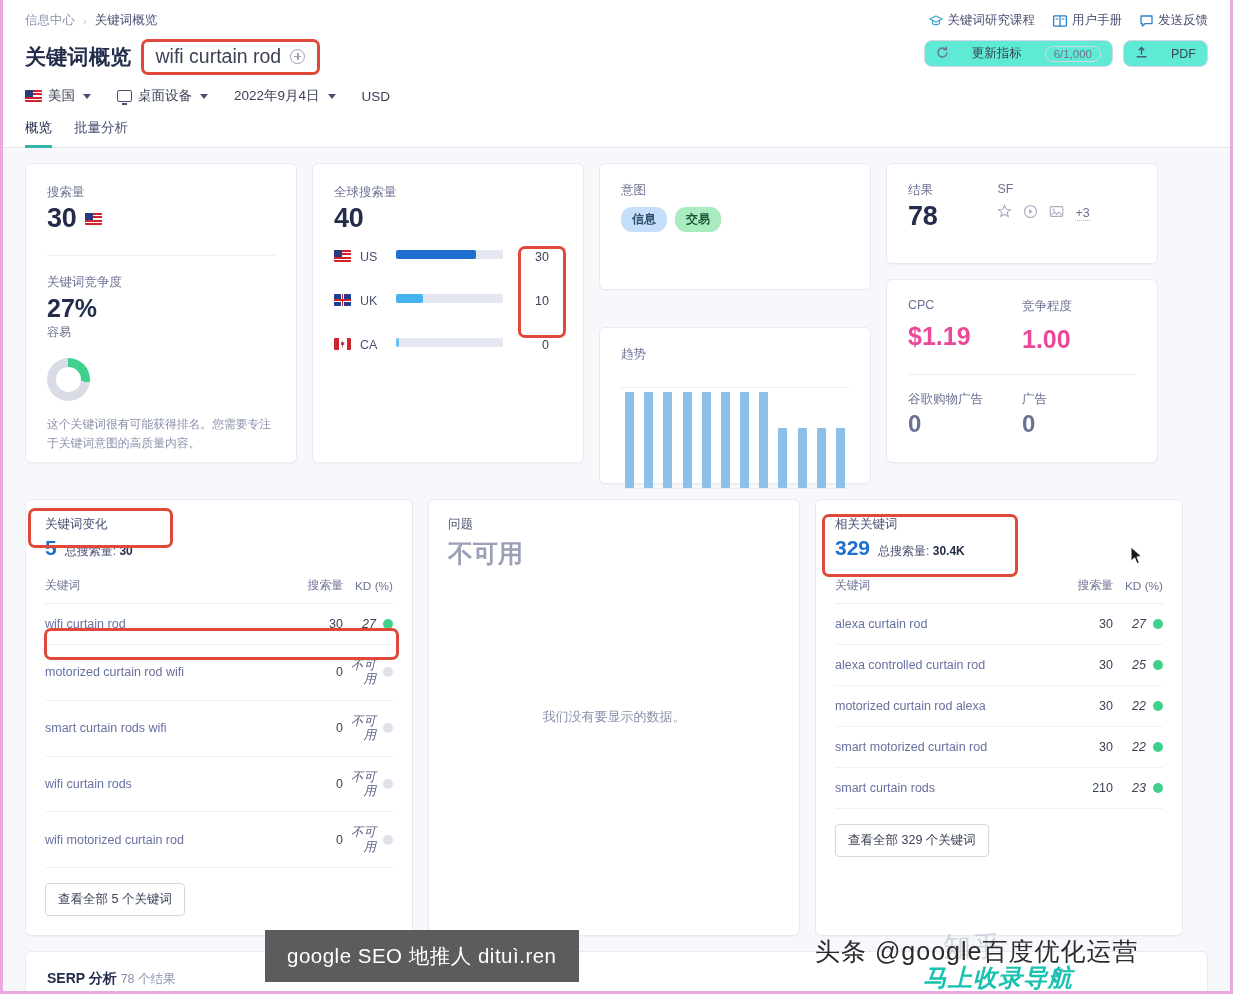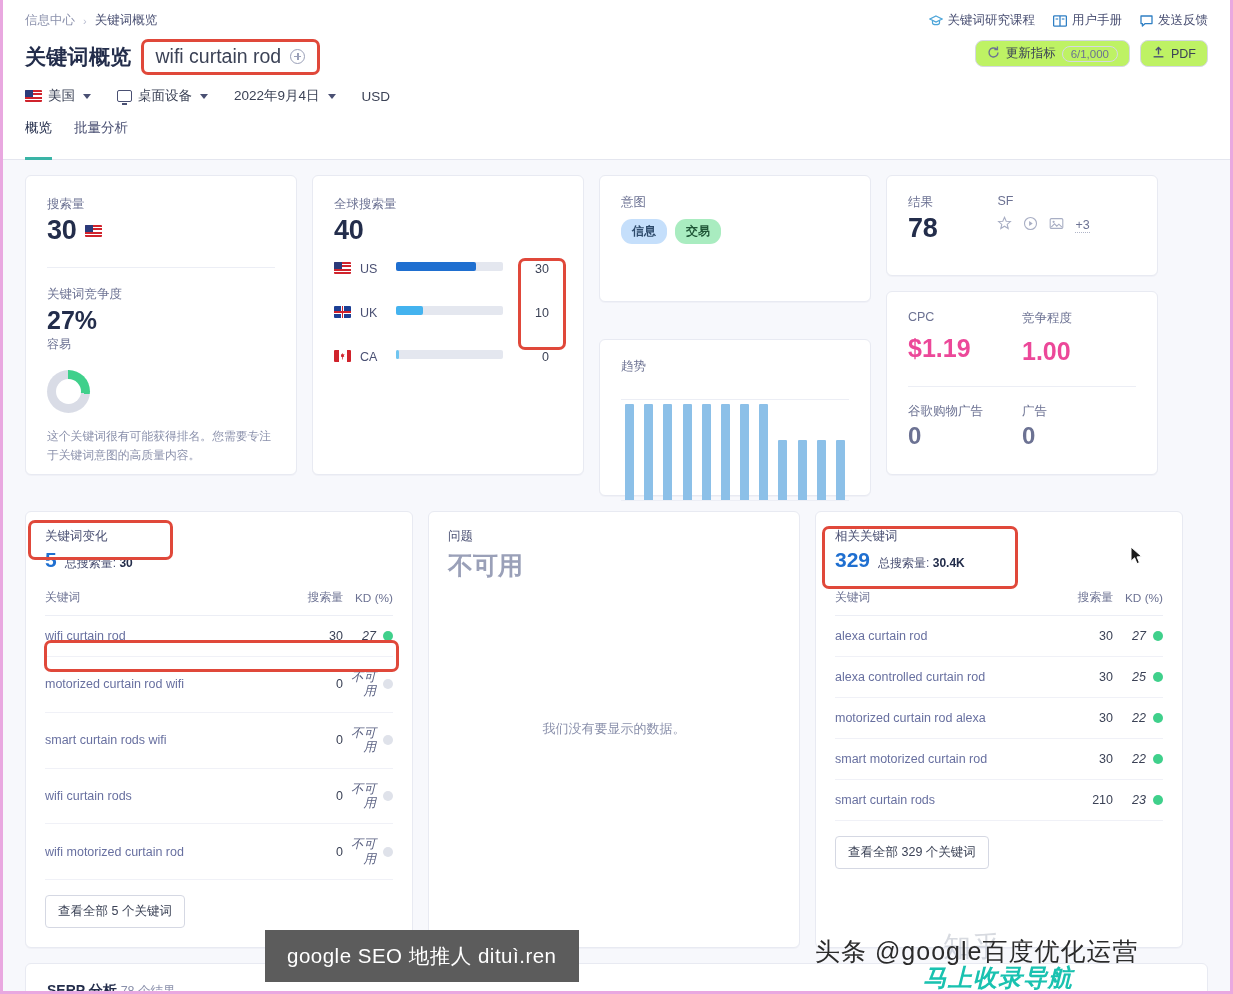--- a/index.html
+++ b/index.html
@@ -73,30 +73,30 @@
           border-top: 5.5px solid #4a5073; margin-left: 2px; }
   .monitor-icon { width: 15px; height: 12px; border: 1.6px solid #4a5073; border-radius: 2px; position: relative; }
   .monitor-icon::after { content:''; position:absolute; left:4px; bottom:-4px; width:5px; height:2px; background:#4a5073; }
 
   .header-links { position: absolute; right: 22px; top: 12px; display: flex; align-items: center; gap: 18px; font-size: 12.5px; color: #4a5073; }
   .hl { display: flex; align-items: center; gap: 5px; cursor: pointer; }
   .ico-cap { width: 14px; height: 12px; position: relative; }
   .ico-cap svg, .ico-book svg, .ico-chat svg { display: block; }
   .header-actions { position: absolute; right: 22px; top: 40px; display: flex; gap: 10px; }
   .btn {
-    border: 1px solid #d5d8e3; background: #bef264; border-radius: 8px;
-    height: 27px; display: flex; align-items: center; gap: 6px; padding: 0 11px;
+    border: 1px solid #d5d8e3; background: #5eead4; border-radius: 8px;
+    height: 27px; display: flex; align-items: center; gap: 23px; padding: 0 11px;
     font-size: 12.5px; color: #3b4256; cursor: pointer;
   }
   .pill { border: 1px solid #d5d8e3; border-radius: 11px; padding: 1px 8px; font-size: 11.5px; color: #6c7293; }
 
   
   .tabs { margin-top: 14px; padding: 0 22px; display: flex; gap: 22px;
           border-bottom: 1px solid #e4e6ef; }
-  .tab { font-size: 13.5px; color: #4a5073; padding-bottom: 22px; cursor: pointer; position: relative; }
+  .tab { font-size: 13.5px; color: #4a5073; padding-bottom: 10px; cursor: pointer; position: relative; }
   .tab.active { color: #232d4b; }
   .tab.active::after { content:''; position:absolute; left:0; right:0; bottom:-1px; height: 3px; background: #3ab4a6; }
 
   
   .board { background: #f7f8fc; padding: 15px 22px 0 22px; height: calc(994px - 142px); }
   .row1 { display: flex; gap: 15px; }
   .card {
     background: #ffffff; border: 1px solid #e8eaf2; border-radius: 6px;
     box-shadow: 0 1px 1px rgba(30,40,80,.03);
   }

